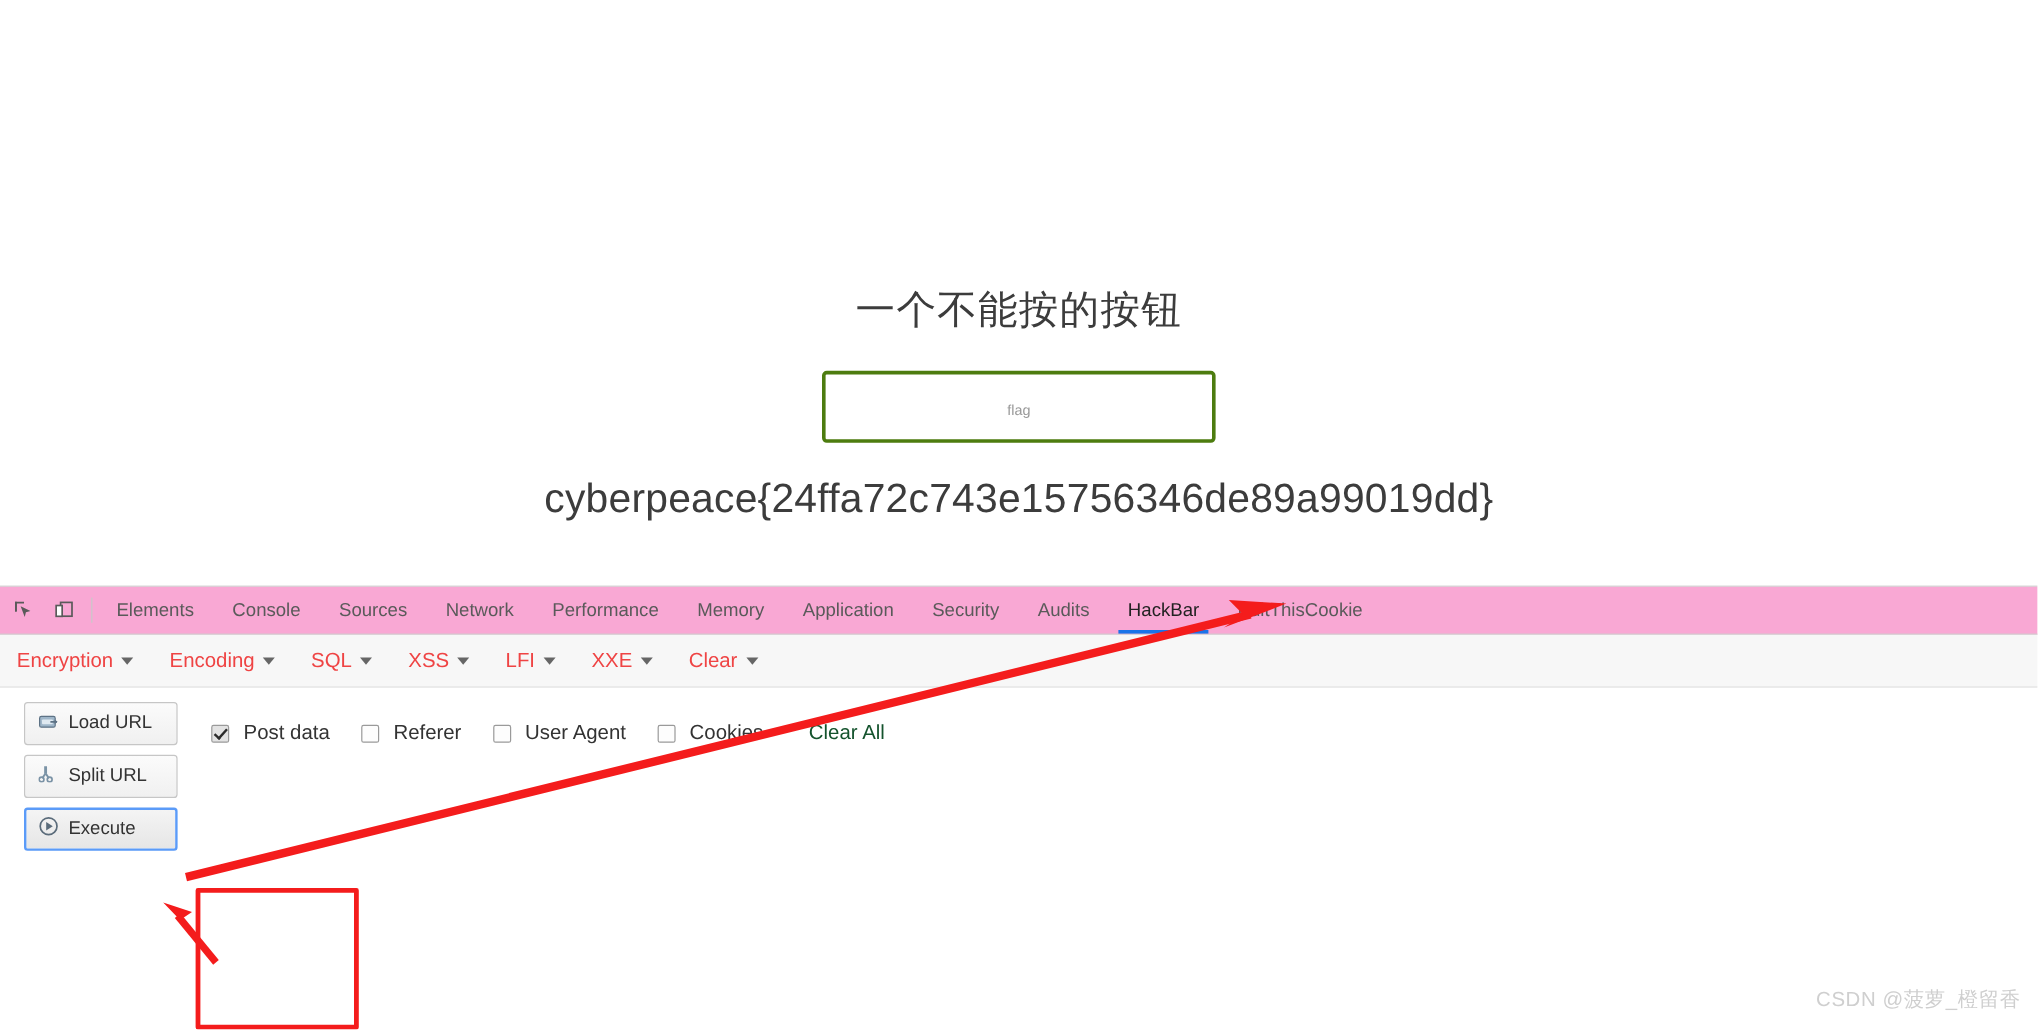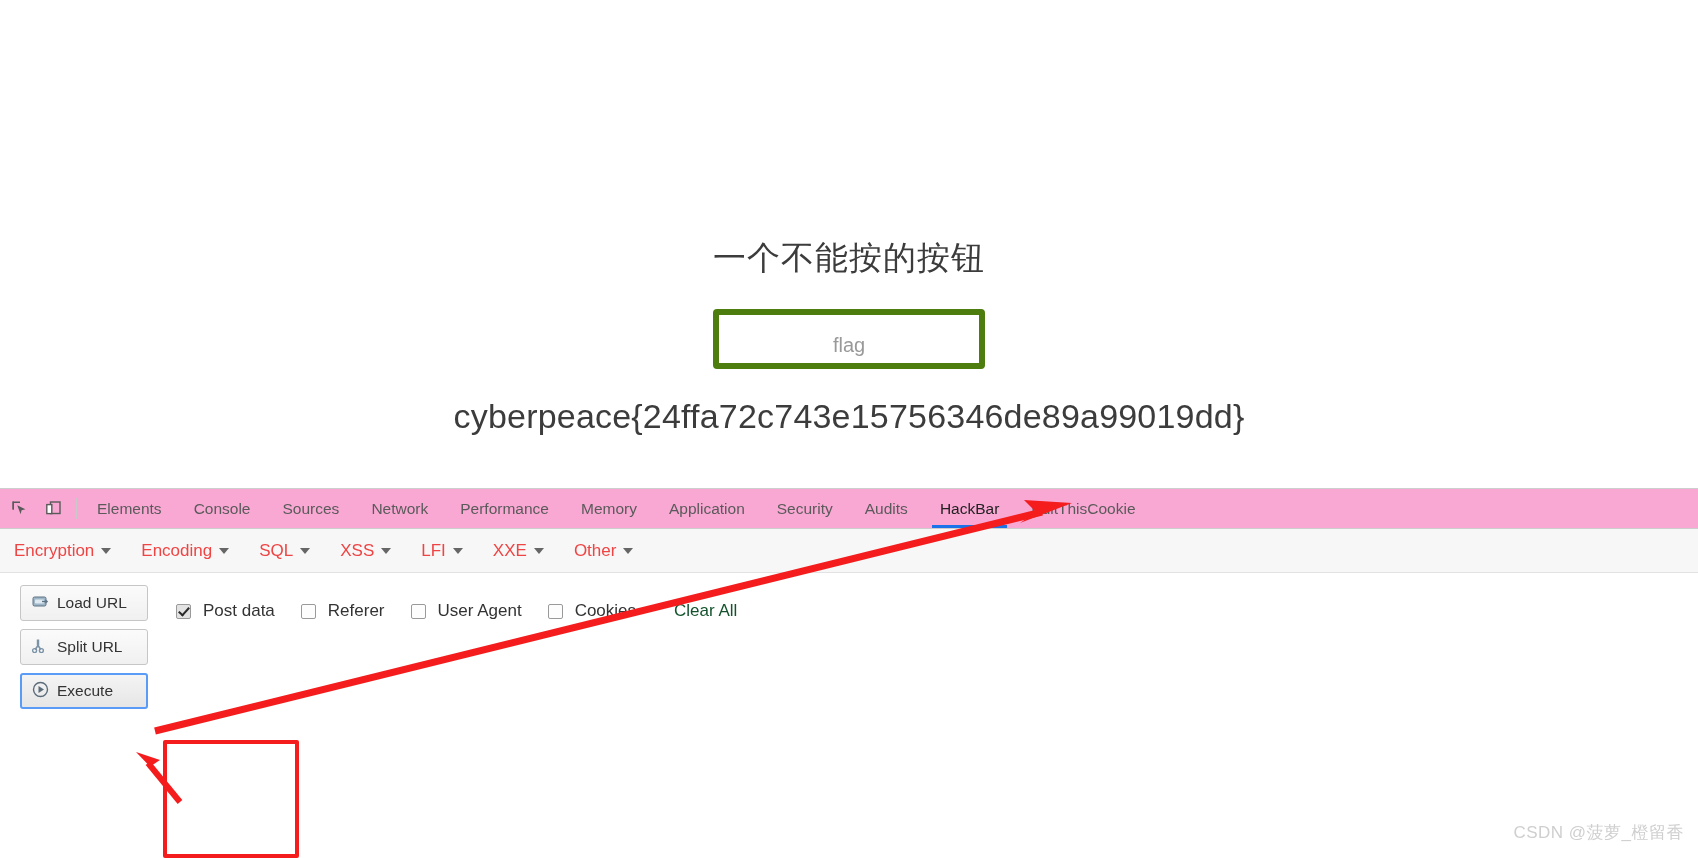--- a/index.html
+++ b/index.html
@@ -38,28 +38,28 @@
     padding-top: 238px;
     font-size: 33px;
     font-weight: 400;
     color: #3c3c3c;
     letter-spacing: 1px;
     line-height: 1.2;
   }
   .flag-button {
     display: inline-block;
     margin-top: 31px;
-    width: 272px;
+    width: 328px;
     height: 60px;
     line-height: 60px;
-    border: 6px solid #4d7c0f;
+    border: 3px solid #4d7c0f;
     border-radius: 4px;
     background: #ffffff;
     color: #999999;
-    font-size: 20px;
+    font-size: 12px;
     box-sizing: border-box;
   }
   .flag-result {
     margin: 0;
     padding-top: 28px;
     font-size: 34px;
     color: #3c3c3c;
     font-weight: 400;
     letter-spacing: 0.2px;
   }
@@ -364,21 +364,21 @@
     </div>
     <div class="hb-menu">
       <span>LFI</span>
       <i class="caret"></i>
     </div>
     <div class="hb-menu">
       <span>XXE</span>
       <i class="caret"></i>
     </div>
     <div class="hb-menu">
-      <span>Other</span>
+      <span>Clear</span>
       <i class="caret"></i>
     </div>
   </div>
 
   <div class="hb-body">
 
     <div class="hb-leftcol">
       <div class="hb-btn">
         <span>
           <svg width="17" height="14" viewBox="0 0 17 14" aria-hidden="true">

